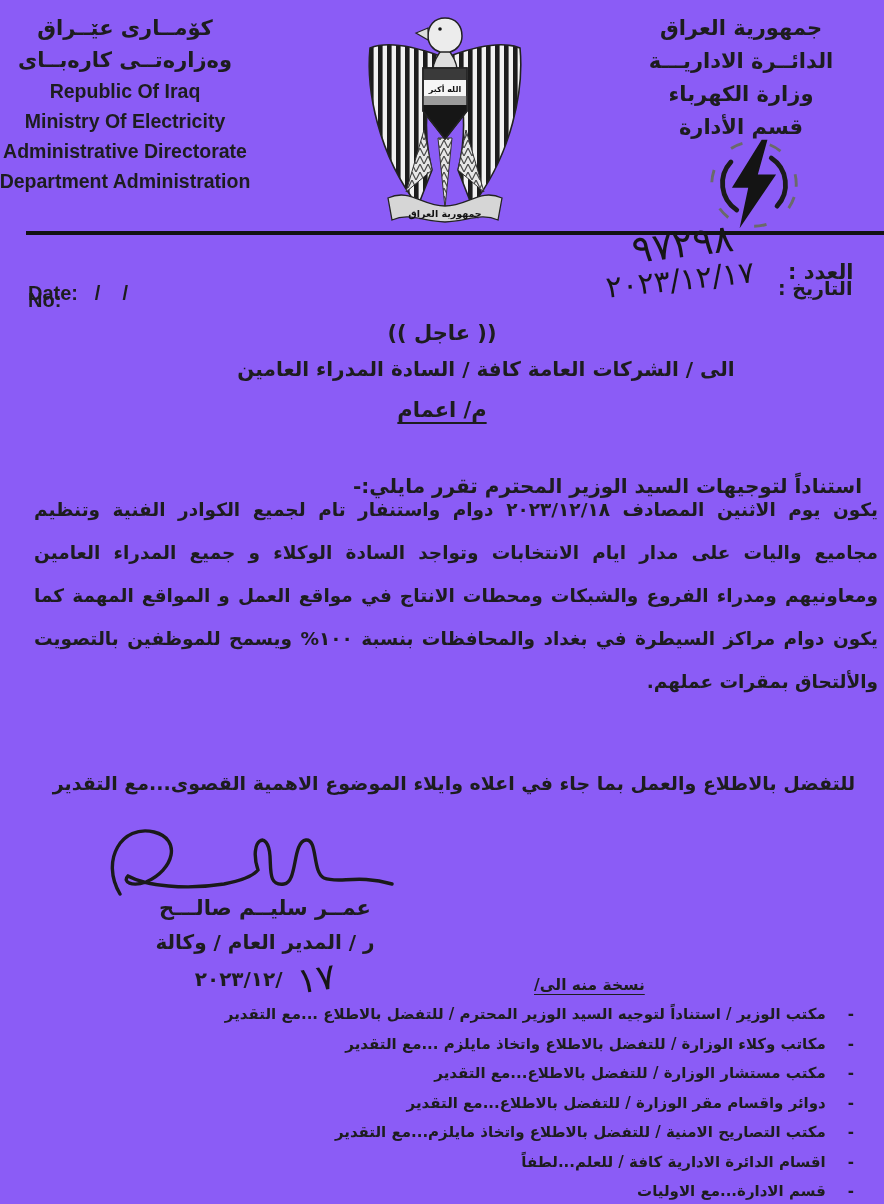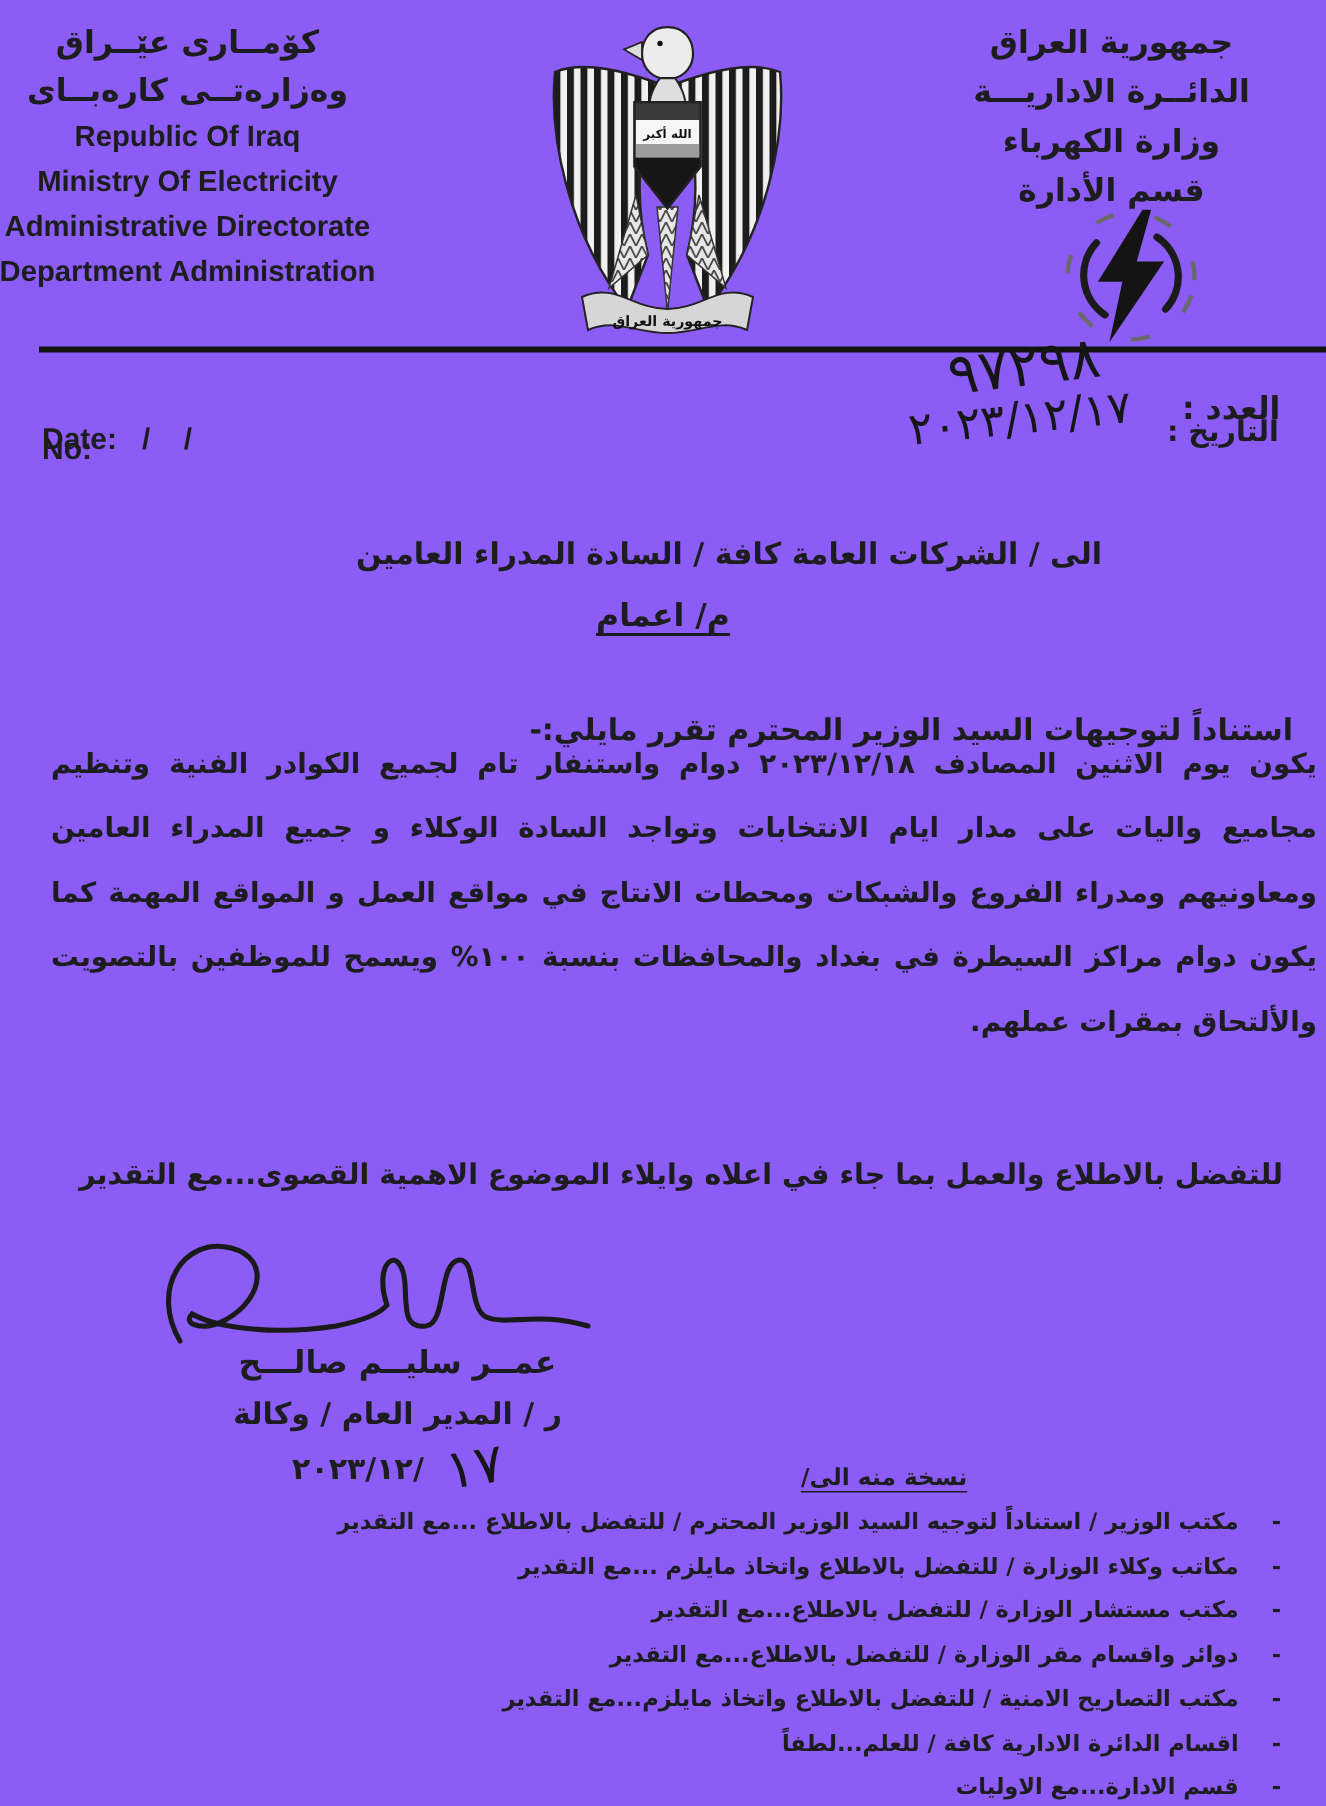--- a/index.html
+++ b/index.html
@@ -138,20 +138,21 @@
   <div class="abs rule"></div>
 
   <div class="abs no-label en">No:</div>
   <div class="abs date-row en"><span>Date:</span><span>   /    /</span></div>
 
   <div class="abs adad-label ar">العدد :</div>
   <div class="abs hand hand-no"><bdo dir="ltr">٩٧٢٩٨</bdo></div>
   <div class="abs tarikh-label ar">التاريخ :</div>
   <div class="abs hand hand-date"><bdo dir="ltr">٢٠٢٣/١٢/١٧</bdo></div>
 
+  <div class="abs urgent c ar">(( عاجل ))</div>
   <div class="abs to-line c ar">الى / الشركات العامة كافة / السادة المدراء العامين</div>
   <div class="abs subject c ar"><span>م/ اعمام</span></div>
 
   <div class="abs intro ar">استناداً لتوجيهات السيد الوزير المحترم تقرر مايلي:-</div>
   <div class="abs body-par ar">يكون يوم الاثنين المصادف ٢٠٢٣/١٢/١٨ دوام واستنفار تام لجميع الكوادر الفنية وتنظيم مجاميع واليات على مدار ايام الانتخابات وتواجد السادة الوكلاء و جميع المدراء العامين ومعاونيهم ومدراء الفروع والشبكات ومحطات الانتاج في مواقع العمل و المواقع المهمة كما يكون دوام مراكز السيطرة في بغداد والمحافظات بنسبة ١٠٠% ويسمح للموظفين بالتصويت والألتحاق بمقرات عملهم.</div>
   <div class="abs closing c ar">للتفضل بالاطلاع والعمل بما جاء في اعلاه وايلاء الموضوع الاهمية القصوى...مع التقدير</div>
 
   <svg class="abs sig-svg" width="300" height="100" viewBox="0 0 300 100">
     <path d="M14,82 C-6,48 16,12 48,20 C76,27 68,58 40,70 C26,75 16,70 22,64
              C40,74 80,78 118,72 C138,68 148,63 152,58

